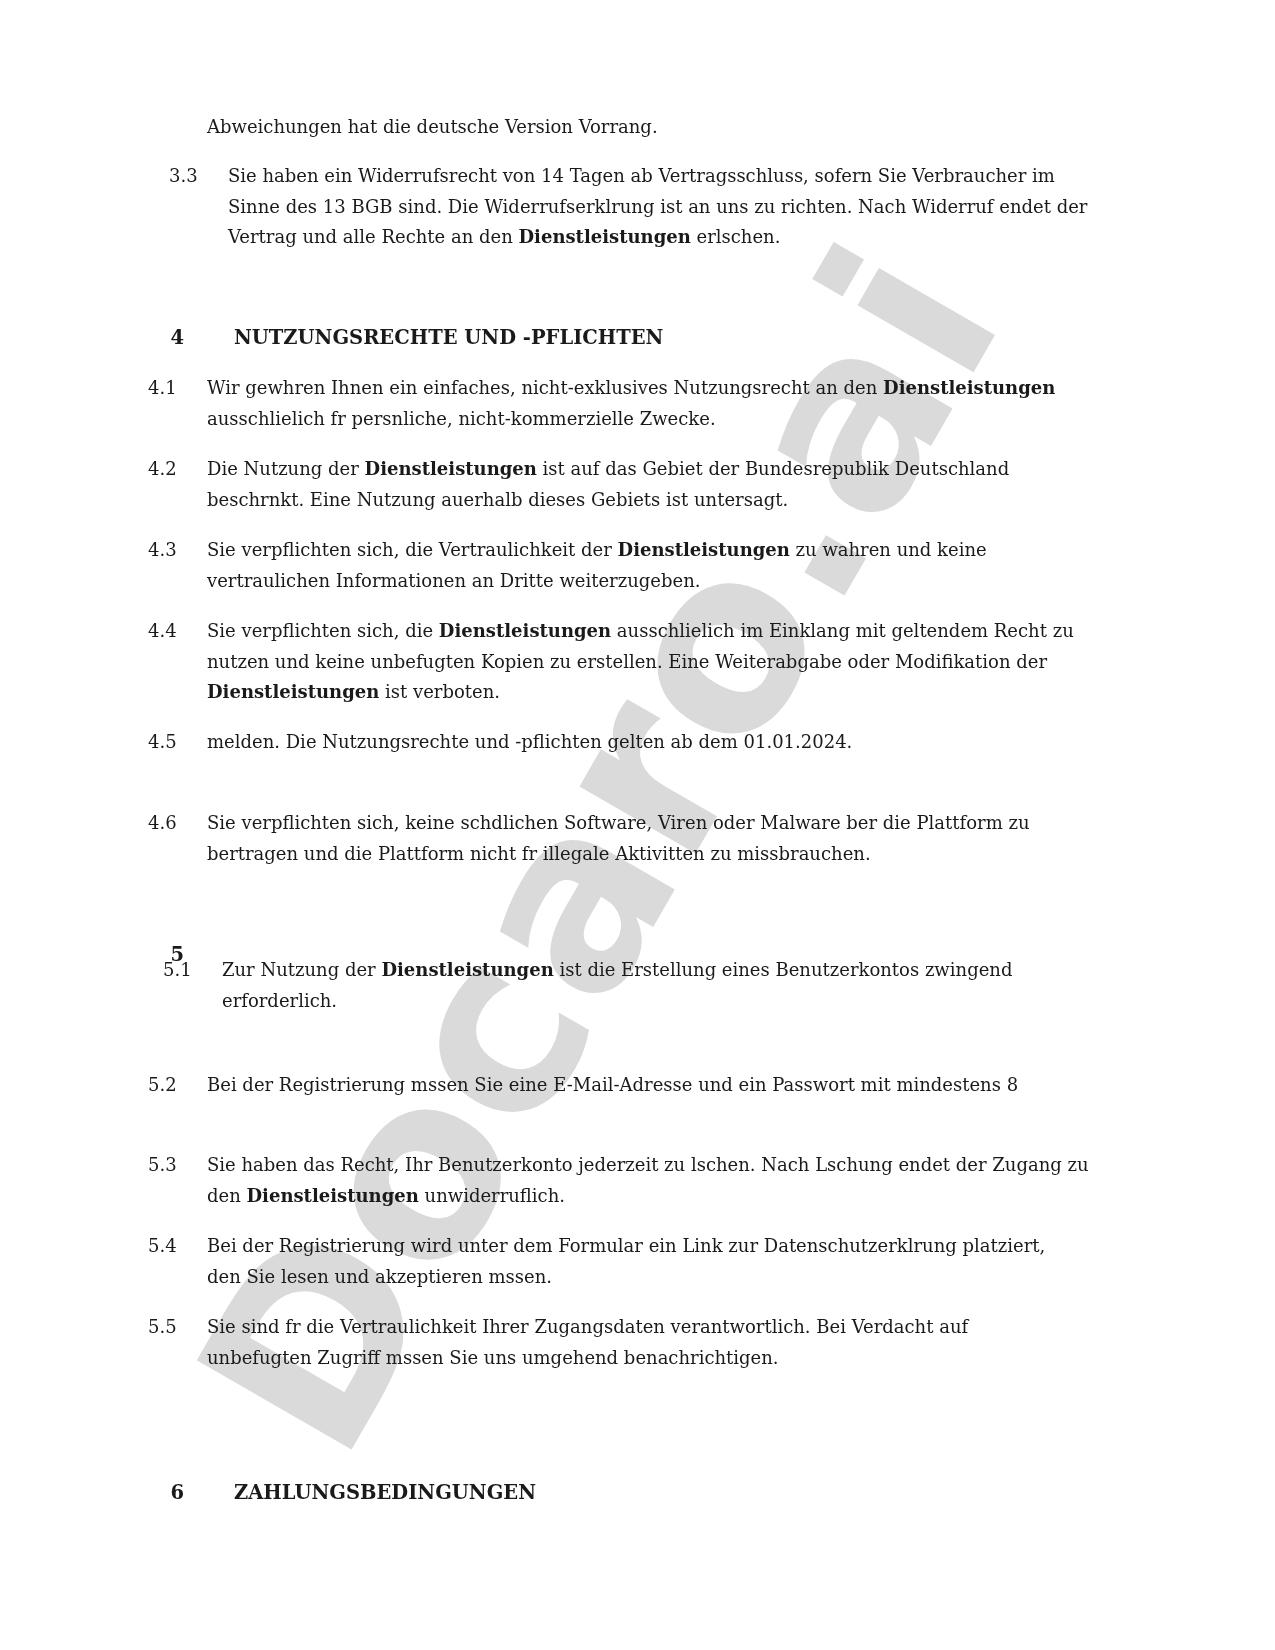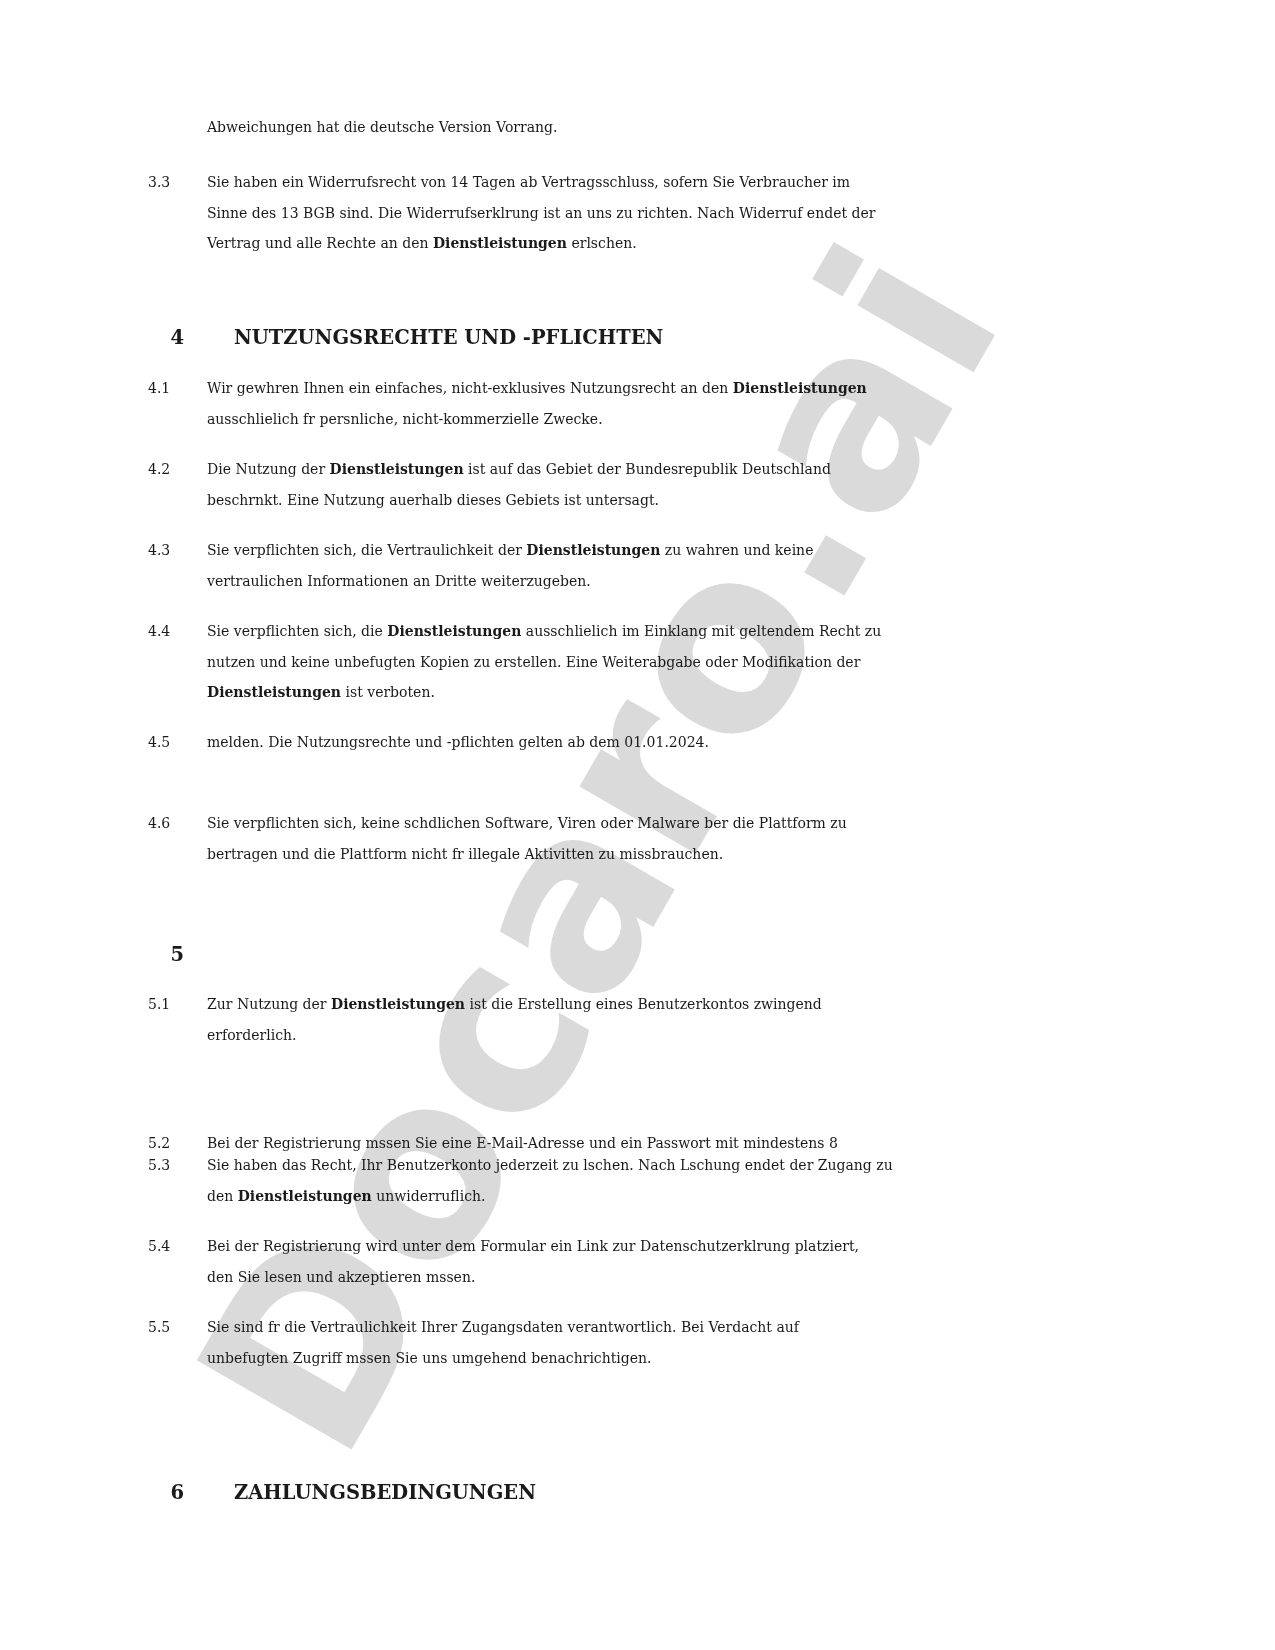--- a/index.html
+++ b/index.html
@@ -6,40 +6,40 @@
   body { width: 1275px; height: 1650px; position: relative; overflow: hidden;
          font-family: "DejaVu Serif", "Liberation Serif", serif; color: #1a1a1a; }
   .watermark {
     position: absolute; left: 600px; top: 850px;
     transform: translate(-50%, -50%) rotate(-60deg);
     font-family: "DejaVu Sans", "Liberation Sans", sans-serif;
     font-weight: bold; font-size: 245px; letter-spacing: 2px;
     color: #dadada; white-space: nowrap; z-index: 0; user-select: none;
   }
   .page { position: absolute; left: 0; top: 0; width: 1275px; z-index: 1; }
-  .block { position: absolute; left: 148px; width: 990px; font-size: 14px; line-height: 30.6px; }
+  .block { position: absolute; left: 148px; width: 990px; font-size: 18px; line-height: 30.6px; }
   .num { position: absolute; left: 0; width: 45px; text-align: left; }
   .text { margin-left: 59px; }
   .heading { position: absolute; left: 148px; font-size: 19.5px; font-weight: bold; line-height: 30px; }
   .heading .num { width: 36px; text-align: right; left: 0; }
   .heading .text { margin-left: 86px; }
   b { font-weight: bold; }
 </style>
 </head>
 <body>
 
 <div class="watermark">Docaro.ai</div>
 
 <div class="page">
 
   <div class="block" style="top:112px;">
     <div class="text">Abweichungen hat die deutsche Version Vorrang.</div>
   </div>
 
-  <div class="block" style="top:167px;">
+  <div class="block" style="top:161px;margin-left:21px;">
     <span class="num">3.3</span>
     <div class="text">
       <div>Sie haben ein Widerrufsrecht von 14 Tagen ab Vertragsschluss, sofern Sie Verbraucher im</div>
       <div>Sinne des  13 BGB sind. Die Widerrufserklrung ist an uns zu richten. Nach Widerruf endet der</div>
       <div><span>Vertrag und alle Rechte an den </span><b>Dienstleistungen</b><span> erlschen.</span></div>
     </div>
   </div>
 
   <div class="heading" style="top:323px;">
     <span class="num">4</span>
@@ -91,29 +91,29 @@
     <div class="text">
       <div>Sie verpflichten sich, keine schdlichen Software, Viren oder Malware ber die Plattform zu</div>
       <div>bertragen und die Plattform nicht fr illegale Aktivitten zu missbrauchen.</div>
     </div>
   </div>
 
   <div class="heading" style="top:940px;">
     <span class="num">5</span>
   </div>
 
-  <div class="block" style="top:989px;">
+  <div class="block" style="top:955px;margin-left:15px;">
     <span class="num">5.1</span>
     <div class="text">
       <div><span>Zur Nutzung der </span><b>Dienstleistungen</b><span> ist die Erstellung eines Benutzerkontos zwingend</span></div>
       <div>erforderlich.</div>
     </div>
   </div>
 
-  <div class="block" style="top:1128px;">
+  <div class="block" style="top:1070px;">
     <span class="num">5.2</span>
     <div class="text">
       <div>Bei der Registrierung mssen Sie eine E-Mail-Adresse und ein Passwort mit mindestens 8</div>
     </div>
   </div>
 
   <div class="block" style="top:1150px;">
     <span class="num">5.3</span>
     <div class="text">
       <div>Sie haben das Recht, Ihr Benutzerkonto jederzeit zu lschen. Nach Lschung endet der Zugang zu</div>

